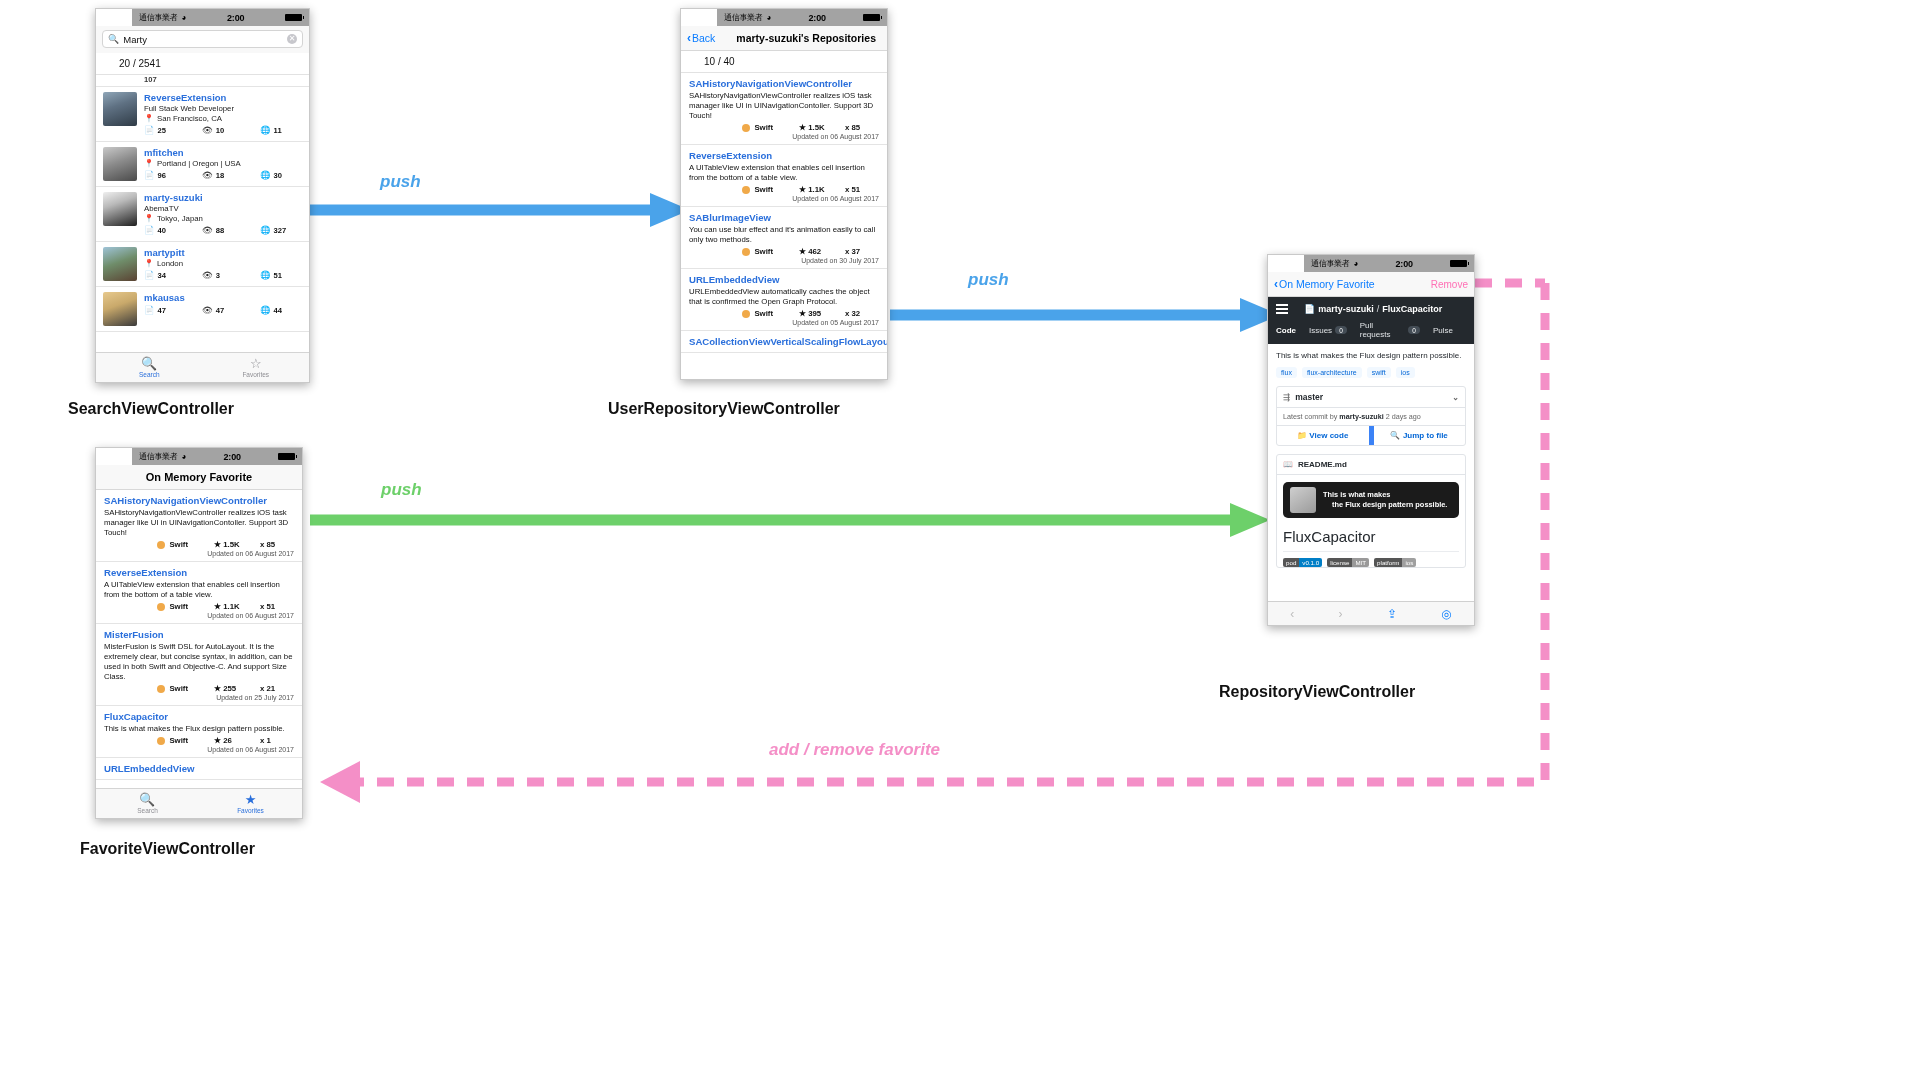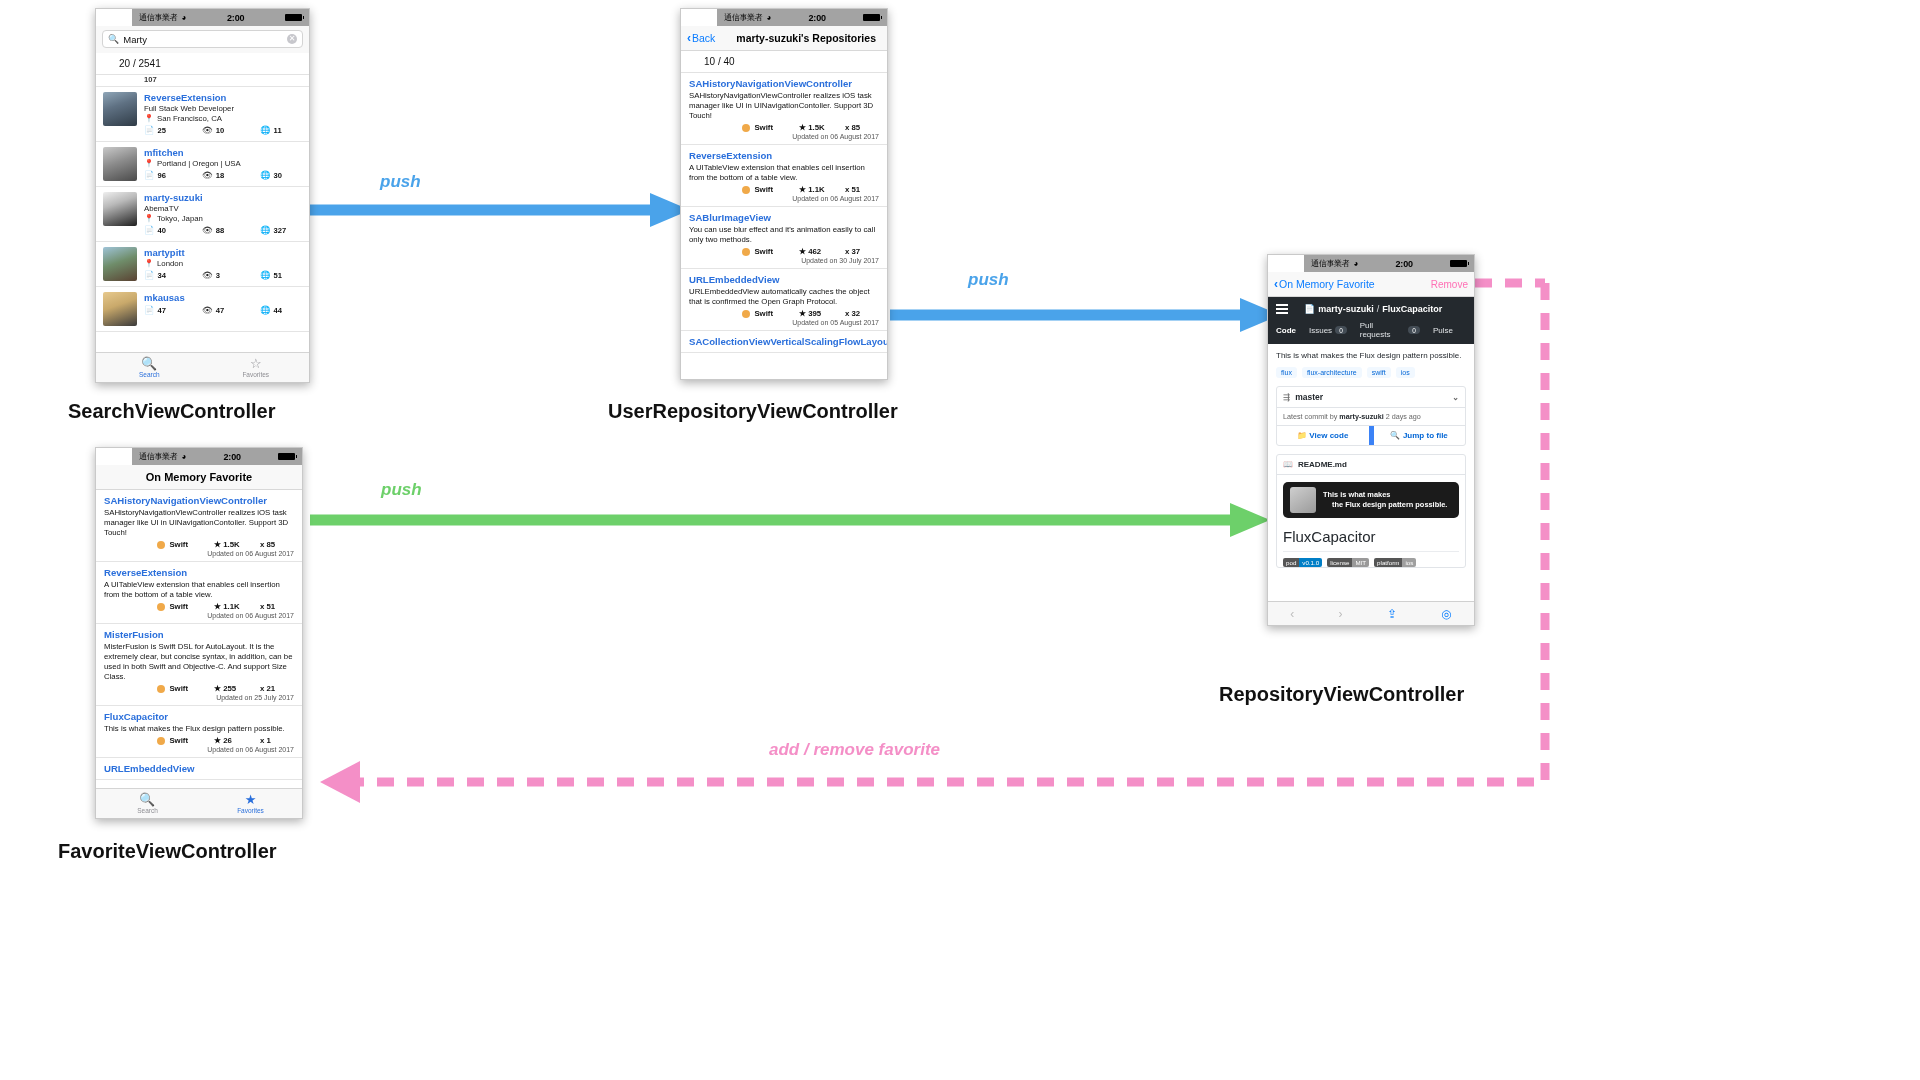--- a/index.html
+++ b/index.html
@@ -199,21 +199,21 @@
 
   .browser-bar {
     position: absolute; bottom: 0; left: 0; right: 0; height: 24px;
     background: #f7f7f7; border-top: 1px solid #d0d0d0;
     display: flex; align-items: center; justify-content: space-around;
     color: #007aff; font-size: 12px;
   }
   .browser-bar .dis { color: #bdbdbd; }
 
   
-  .vc-label { position: absolute; font-size: 20px; font-weight: bold; color: #111; white-space: nowrap; }
+  .vc-label { position: absolute; font-size: 16px; font-weight: bold; color: #111; white-space: nowrap; }
   .arrow-label { position: absolute; font-size: 17px; font-weight: bold; white-space: nowrap; font-style: italic; }
   .arrow { position: absolute; }
   svg { display: block; overflow: visible; }
 </style>
 </head>
 <body>
 
 <div id="stage">
 
   <svg class="arrow" style="left:305px; top:185px; width:385px; height:50px;">
@@ -684,15 +684,15 @@
         <span class="tic">🔍</span>
         <span>Search</span>
       </div>
       <div class="tab-item active">
         <span class="tic">★</span>
         <span>Favorites</span>
       </div>
     </div>
   </div>
 
-  <div class="vc-label" style="left:58px; top:840px;">FavoriteViewController</div>
+  <div class="vc-label" style="left:80px; top:840px;">FavoriteViewController</div>
 
 </div>
 
 </body></html>

